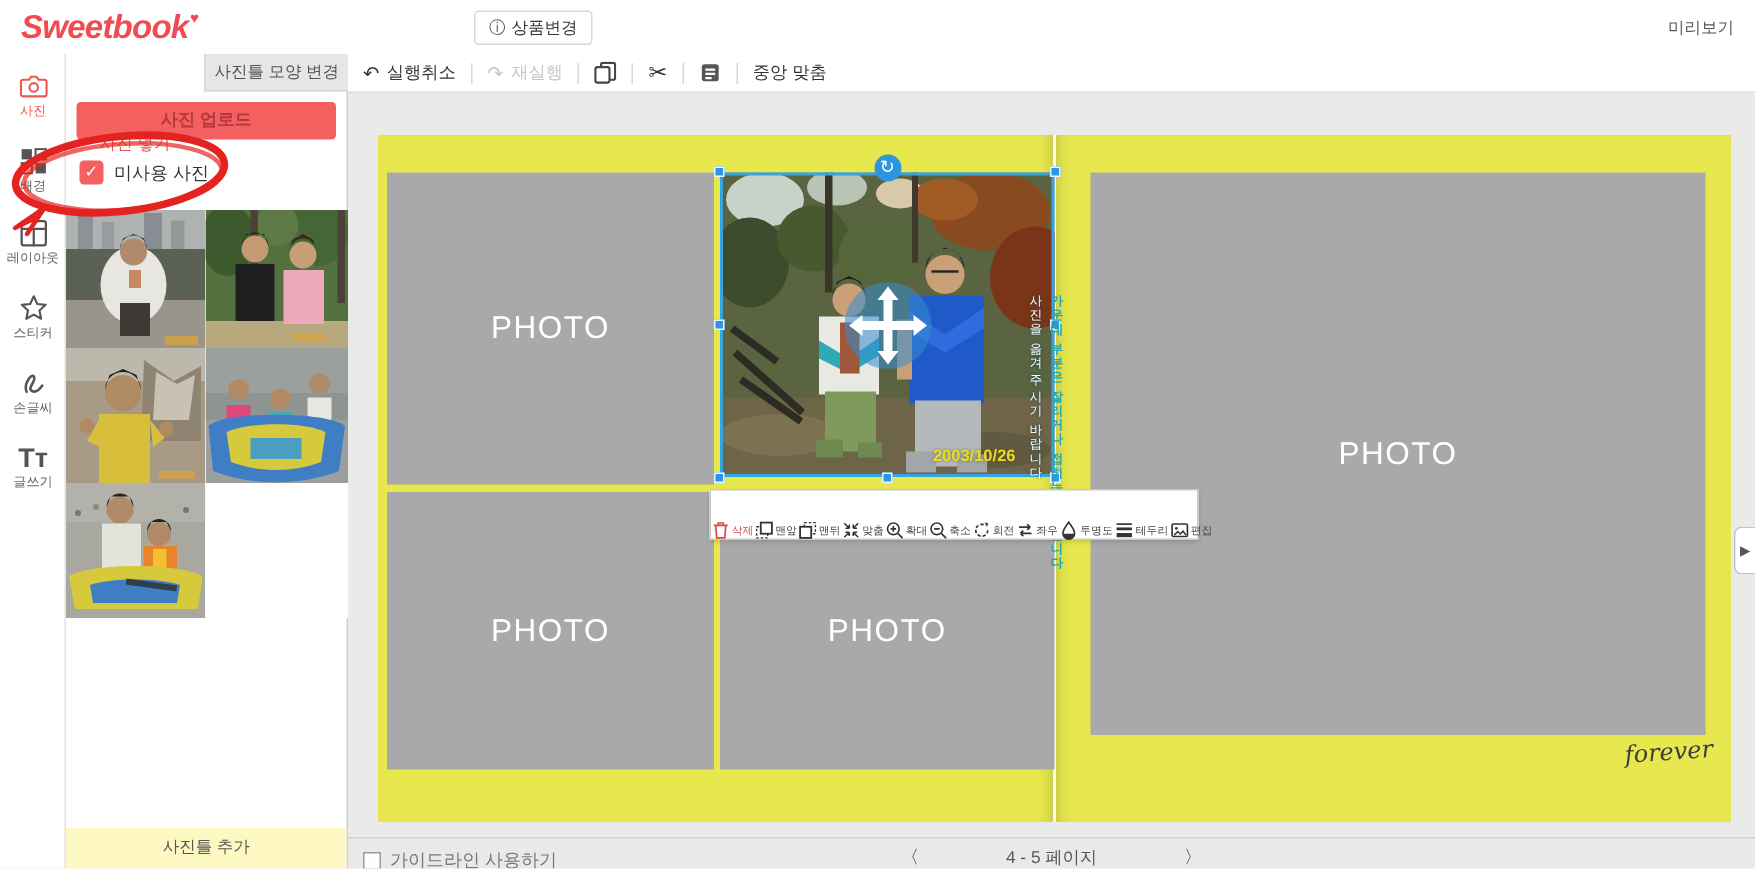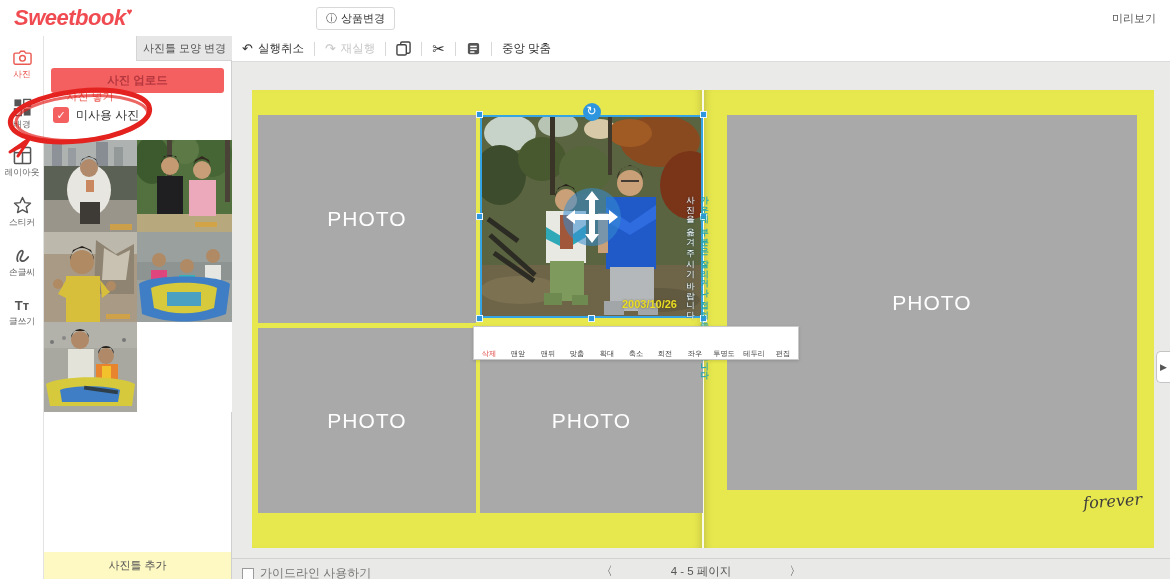--- a/index.html
+++ b/index.html
@@ -15,21 +15,21 @@
   #product-change .i { font-size:11px; color:#555; margin-right:4px; }
   #preview { position:absolute; right:14px; top:11px; font-size:11px; color:#555; cursor:pointer; }
 
   
   #rail { position:absolute; left:0; top:36px; width:44px; height:543px; background:#fff; border-right:1px solid #e2e2e2; }
   .rail-item { position:absolute; left:0; width:44px; height:44px; text-align:center; color:#555; cursor:pointer; }
   .rail-item svg { width:19px; height:19px; display:block; margin:0 auto 1px; }
   .rail-item .lbl { font-size:9.5px; color:#666; display:block; transform:scale(0.92); white-space:nowrap; }
   .rail-item.active { color:#ea5a52; }
   .rail-item.active .lbl { color:#ea5a52; }
-  .rail-tt { font-size:13px; font-weight:bold; line-height:19px; display:block; }
+  .rail-tt { font-size:18px; font-weight:bold; line-height:19px; display:block; }
 
   
   #panel { position:absolute; left:44px; top:36px; width:188px; height:543px; background:#fff; border-right:1px solid #cfcfcf; }
   #tabs { position:absolute; left:0; top:0; width:188px; height:25px; display:flex; font-size:11px; }
   #tab-add { width:92px; background:#fff; color:#ea5a52; text-align:center; line-height:25px; cursor:pointer;margin-top:48px; }
   #tab-frame { width:96px; background:#e6e6e6; color:#555; text-align:center; line-height:25px; border-left:1px solid #d5d5d5; border-bottom:1px solid #d5d5d5; cursor:pointer; }
   #upload-btn { position:absolute; left:7px; top:32px; width:173px; height:25px; background:#f45f5f; border-radius:3px; color:#b5373f; font-size:11.5px; font-weight:bold; text-align:center; line-height:25px; cursor:pointer; }
   #unused-row { position:absolute; left:9px; top:70px; height:18px; display:flex; align-items:center; cursor:pointer; }
   #unused-check { width:16px; height:16px; background:#f45f5f; border-radius:3px; color:#fff; font-size:11px; line-height:16px; text-align:center; margin-right:7px; }
   #unused-label { font-size:12px; color:#333; }
@@ -75,21 +75,21 @@
   #sel-photo > svg.scene { display:block; width:223px; height:203px; }
   #sel-border { position:absolute; left:0; top:0; right:0; bottom:0; border:2px solid #35a4e4; pointer-events:none; }
   .hnd { position:absolute; width:7px; height:7px; background:#2d96df; border:1px solid #eaf6ff; z-index:30; }
   #rot-handle { position:absolute; left:50%; top:-12px; margin-left:-9px; width:18px; height:18px; border-radius:50%; background:#2d96df; color:#fff; font-size:12px; line-height:17px; text-align:center; z-index:31; cursor:grab; }
   #move-ctl { position:absolute; left:50%; top:50%; width:58px; height:58px; margin:-29px 0 0 -29px; border-radius:50%; background:rgba(52,140,210,0.55); z-index:31; cursor:move; }
   #move-ctl svg { display:block; width:58px; height:58px; }
   #photo-date { position:absolute; right:26px; bottom:8px; color:#e9dd25; font-size:11px; font-weight:bold; text-shadow:0 0 2px rgba(80,60,0,0.6); }
 
   
   #photo-toolbar { position:absolute; left:221px; top:236px; width:326px; height:34px; background:#fff; border:1px solid #c9c9c9; box-shadow:0 1px 3px rgba(0,0,0,0.15); display:flex; z-index:40; }
-  .pt-item { flex:1; display:flex; flex-direction:column; align-items:center; justify-content:center; cursor:pointer; padding-top:20px; }
+  .pt-item { flex:1; display:flex; flex-direction:row; align-items:center; justify-content:center; cursor:pointer; padding-top:20px; }
   .pt-item svg { width:13px; height:13px; display:block; }
   .pt-label { font-size:8px; color:#444; margin-top:1px; transform:scale(0.9); white-space:nowrap; }
   .pt-item.danger .pt-label { color:#e04540; }
 
   
   #edge-tab { position:absolute; left:1156px; top:351px; width:14px; height:32px; background:#fff; border:1px solid #c4c4c4; border-right:none; border-radius:5px 0 0 5px; color:#555; font-size:9px; line-height:30px; text-align:center; cursor:pointer; z-index:70; }
 
   
   #footer { position:absolute; left:232px; top:558px; width:938px; height:21px; background:#e9e9e7; border-top:1px solid #d2d2d0; }
   #guide-row { position:absolute; left:10px; top:6px; display:flex; align-items:center; cursor:pointer; }

